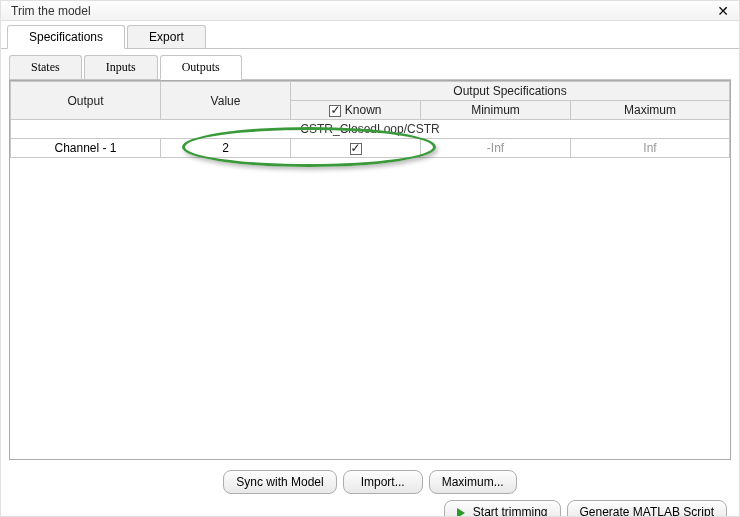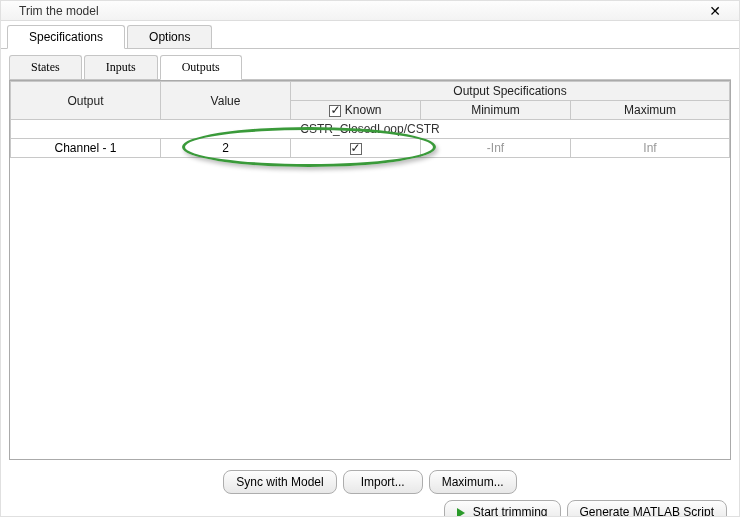--- a/index.html
+++ b/index.html
@@ -10,21 +10,21 @@
     background: #fff;
     width: 740px;
     height: 517px;
     overflow: hidden;
     border: 1px solid #e0e0e0;
   }
   .titlebar {
     display: flex;
     justify-content: space-between;
     align-items: center;
-    padding: 2px 18px;
+    padding: 2px 10px;
     background: linear-gradient(#fdfdfd, #f3f3f3);
     border-bottom: 1px solid #ddd;
     height: 20px;
   }
   .titlebar .title { color: #333; }
   .titlebar .close { font-family: Arial; font-size: 14px; cursor: pointer; }
   .tabs-outer {
     display: flex;
     padding: 4px 6px 0 6px;
     border-bottom: 1px solid #c5c5c5;
@@ -148,21 +148,21 @@
 </head>
 <body>
 
 <div class="titlebar">
   <span class="title">Trim the model</span>
   <span class="close">✕</span>
 </div>
 
 <div class="tabs-outer">
   <div class="tab active">Specifications</div>
-  <div class="tab">Options</div>
+  <div class="tab">Export</div>
 </div>
 
 <div class="content-area">
 
   <div class="tabs-inner">
     <div class="tab">States</div>
     <div class="tab">Inputs</div>
     <div class="tab active">Outputs</div>
   </div>
 

